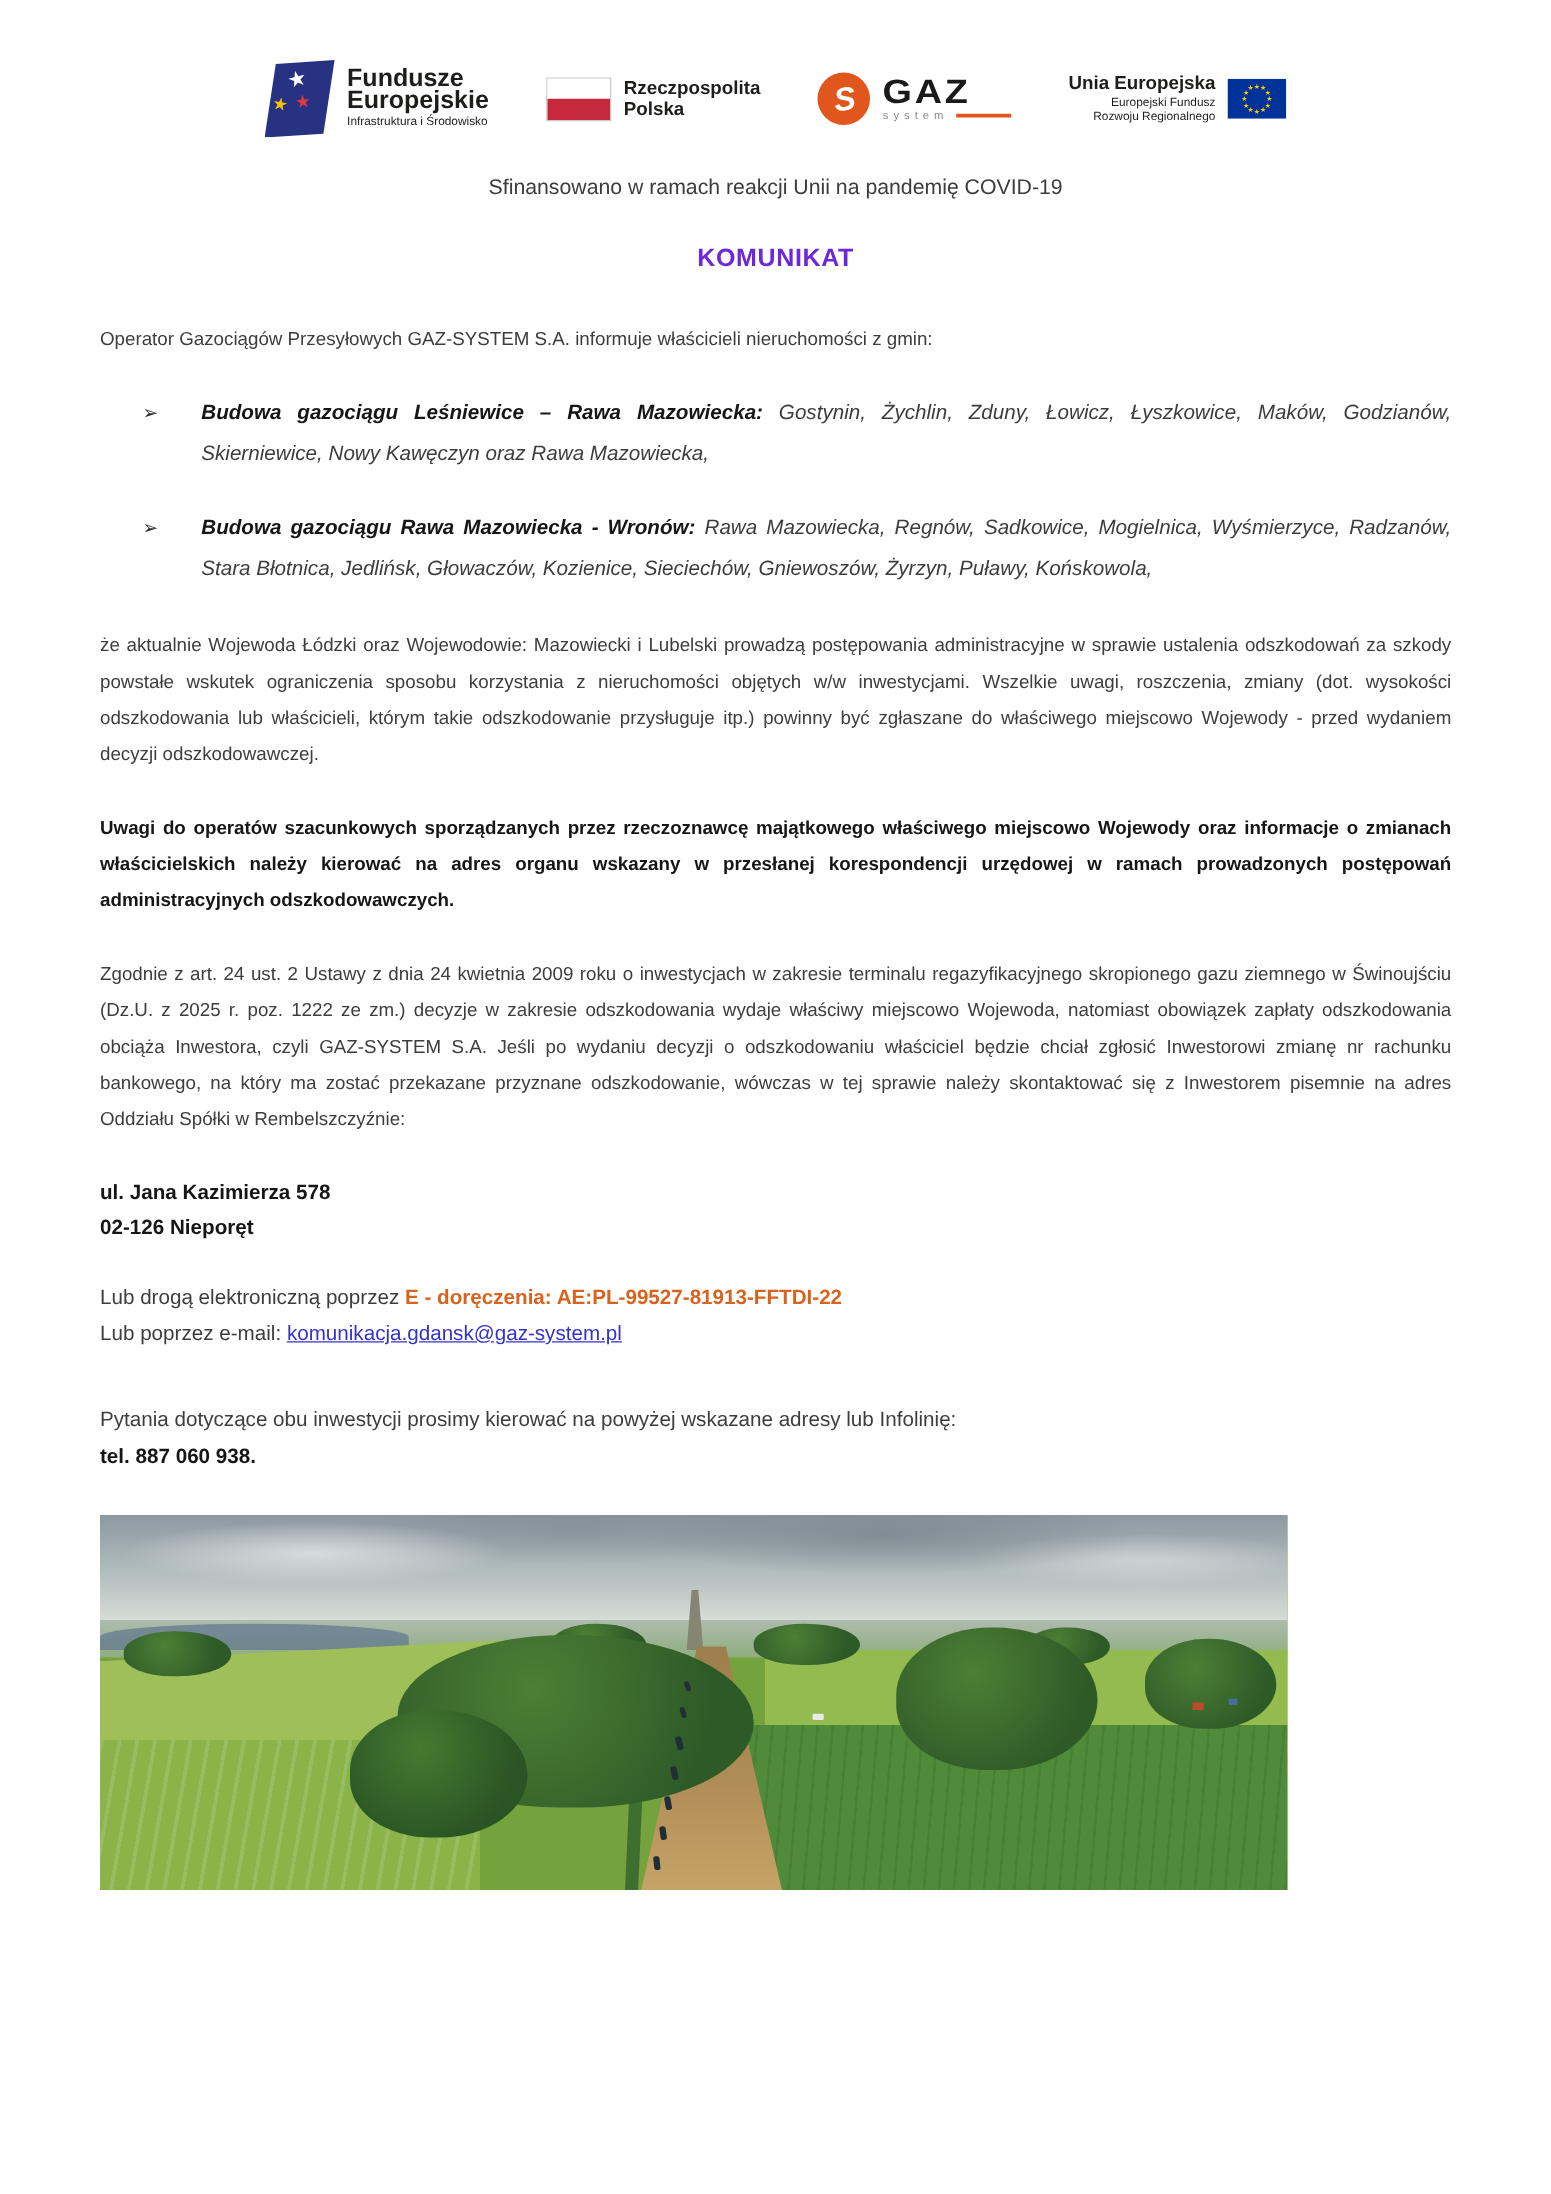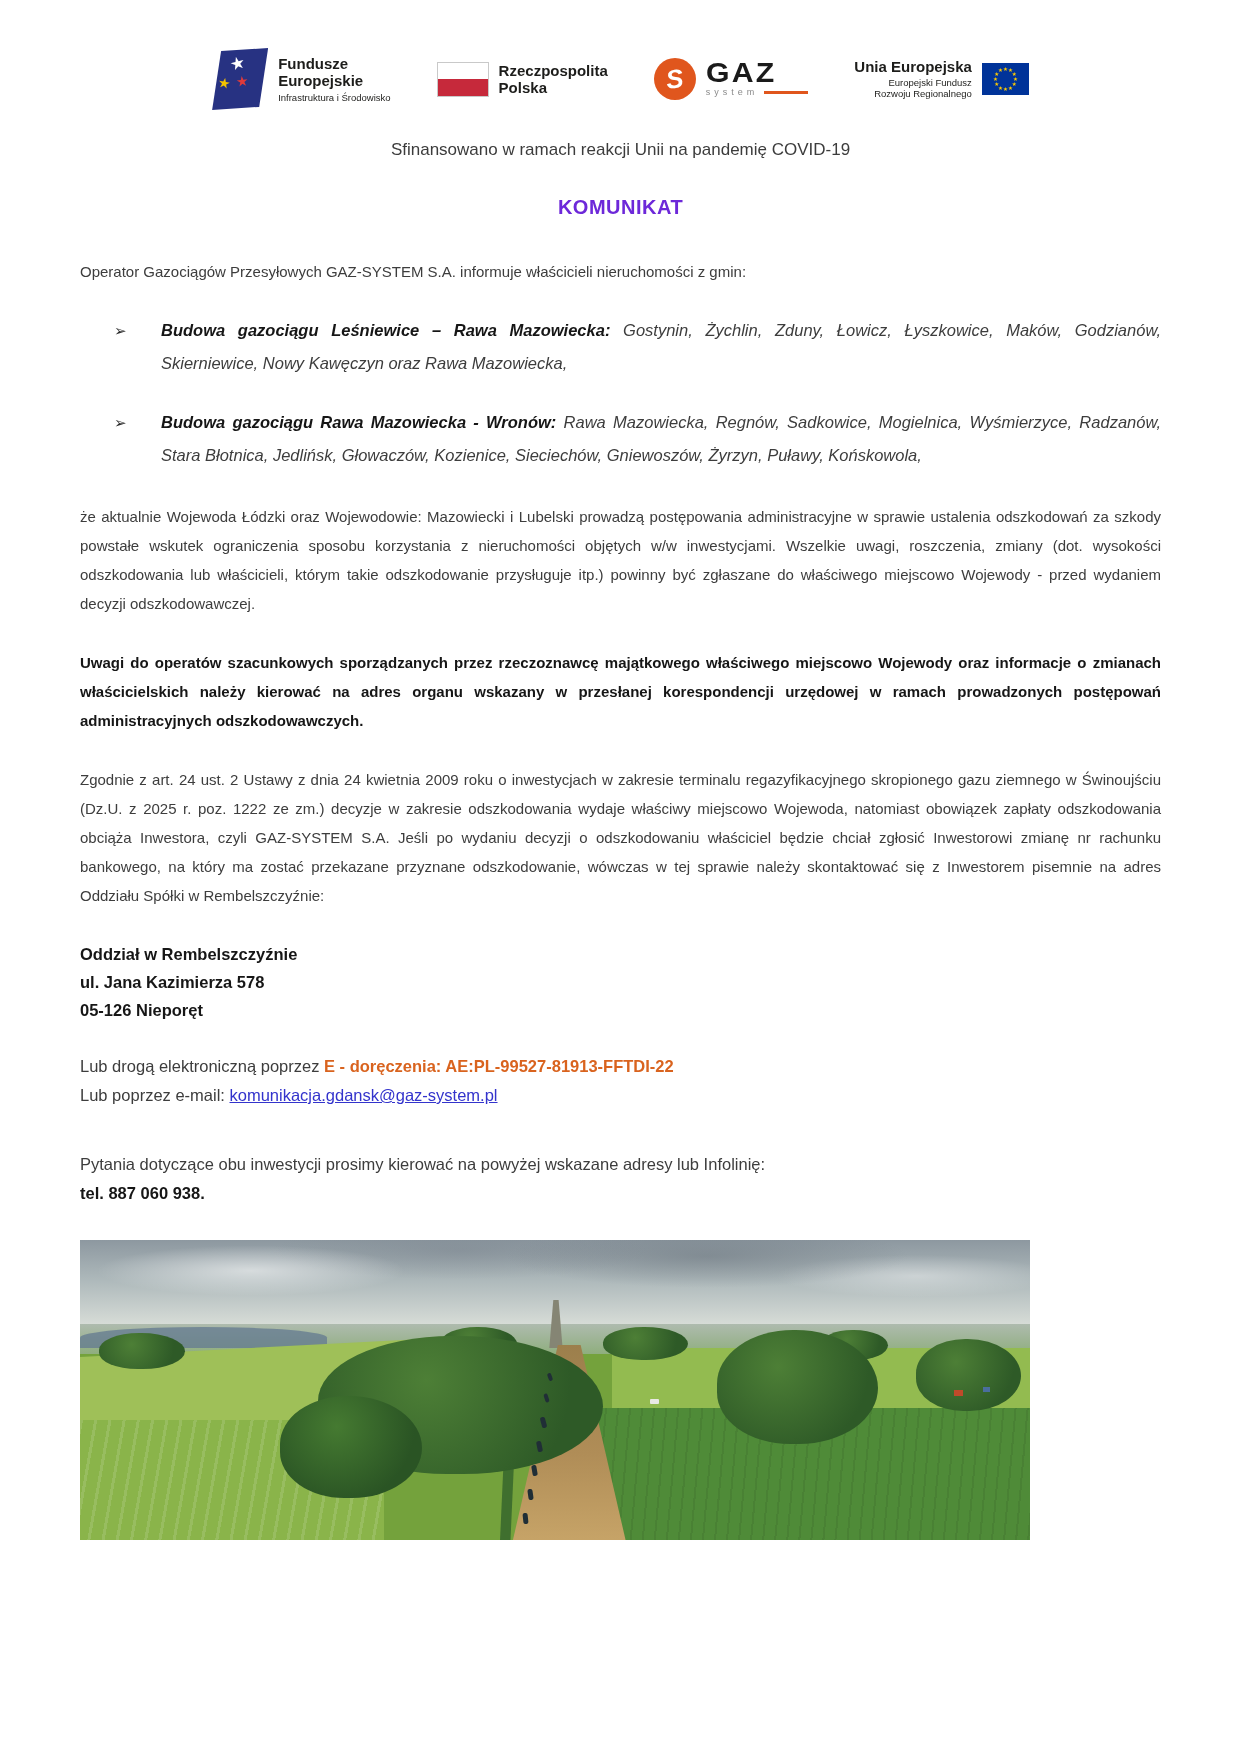--- a/index.html
+++ b/index.html
@@ -18,21 +18,21 @@
     display:flex;justify-content:center;align-items:center;gap:46px;
   }
   .logo{display:flex;align-items:center;gap:10px;}
   
   .fe-flag{position:relative;width:56px;height:62px;background:#273282;
     clip-path:polygon(16% 5%,100% 0%,84% 95%,0% 100%);flex:none;}
   .fe-flag .star{position:absolute;line-height:1;}
   .fe-star-white{color:#ffffff;font-size:17px;top:7px;left:18px;transform:rotate(-14deg);}
   .fe-star-yellow{color:#f5c400;font-size:14px;top:28px;left:6px;transform:rotate(10deg);}
   .fe-star-red{color:#e03a3a;font-size:14px;top:26px;left:24px;transform:rotate(-6deg);}
-  .fe-text .t1{font-size:15px;font-weight:700;color:#1d1d1b;line-height:17px;}
+  .fe-text .t1{font-size:20px;font-weight:700;color:#1d1d1b;line-height:17px;}
   .fe-text .t2{font-size:9.5px;color:#1d1d1b;margin-top:3px;}
   
   .pl-flag{width:50px;height:33px;border:1px solid #c9c9c9;flex:none;}
   .pl-flag .w{height:50%;background:#ffffff;}
   .pl-flag .r{height:50%;background:#c6293b;}
   .pl-text{font-size:15px;font-weight:700;color:#1d1d1b;line-height:17px;}
   
   .gaz-circle{width:42px;height:42px;border-radius:50%;background:#e0561d;flex:none;
     display:flex;align-items:center;justify-content:center;}
   .gaz-circle span{color:#fff;font-weight:700;font-style:italic;font-size:26px;line-height:1;transform:rotate(-8deg);}
@@ -209,23 +209,22 @@
       <span class="marker">➢</span>
       <span class="btext"><span class="blead">Budowa gazociągu Rawa Mazowiecka - Wronów:</span><span> Rawa Mazowiecka, Regnów, Sadkowice, Mogielnica, Wyśmierzyce, Radzanów, Stara Błotnica, Jedlińsk, Głowaczów, Kozienice, Sieciechów, Gniewoszów, Żyrzyn, Puławy, Końskowola,</span></span>
     </div>
   </div>
 
   <p class="para">że aktualnie Wojewoda Łódzki oraz Wojewodowie: Mazowiecki i Lubelski prowadzą postępowania administracyjne w sprawie ustalenia odszkodowań za szkody powstałe wskutek ograniczenia sposobu korzystania z nieruchomości objętych w/w inwestycjami. Wszelkie uwagi, roszczenia, zmiany (dot. wysokości odszkodowania lub właścicieli, którym takie odszkodowanie przysługuje itp.) powinny być zgłaszane do właściwego miejscowo Wojewody - przed wydaniem decyzji odszkodowawczej.</p>
   <p class="para para-bold">Uwagi do operatów szacunkowych sporządzanych przez rzeczoznawcę majątkowego właściwego miejscowo Wojewody oraz informacje o zmianach właścicielskich należy kierować na adres organu wskazany w przesłanej korespondencji urzędowej w ramach prowadzonych postępowań administracyjnych odszkodowawczych.</p>
   <p class="para">Zgodnie z art. 24 ust. 2 Ustawy z dnia 24 kwietnia 2009 roku o inwestycjach w zakresie terminalu regazyfikacyjnego skropionego gazu ziemnego w Świnoujściu (Dz.U. z 2025 r. poz. 1222 ze zm.) decyzje w zakresie odszkodowania wydaje właściwy miejscowo Wojewoda, natomiast obowiązek zapłaty odszkodowania obciąża Inwestora, czyli GAZ-SYSTEM S.A. Jeśli po wydaniu decyzji o odszkodowaniu właściciel będzie chciał zgłosić Inwestorowi zmianę nr rachunku bankowego, na który ma zostać przekazane przyznane odszkodowanie, wówczas w tej sprawie należy skontaktować się z Inwestorem pisemnie na adres Oddziału Spółki w Rembelszczyźnie:</p>
 
   <div class="address">
-    <div>Oddział w Rembelszczyźnie</div>
     <div>ul. Jana Kazimierza 578</div>
-    <div>05-126 Nieporęt</div>
+    <div>02-126 Nieporęt</div>
   </div>
 
   <p class="contact-line edelivery">
     <span>Lub drogą elektroniczną poprzez </span><span class="accent" style="color:#d9631e">E - doręczenia: AE:PL-99527-81913-FFTDI-22</span>
   </p>
   <p class="contact-line">
     <span>Lub poprzez  e-mail: </span><a class="email" href="#" style="color:#3333cc">komunikacja.gdansk@gaz-system.pl</a>
   </p>
 
   <p class="questions">Pytania dotyczące obu inwestycji prosimy kierować na powyżej wskazane adresy lub Infolinię:</p>

